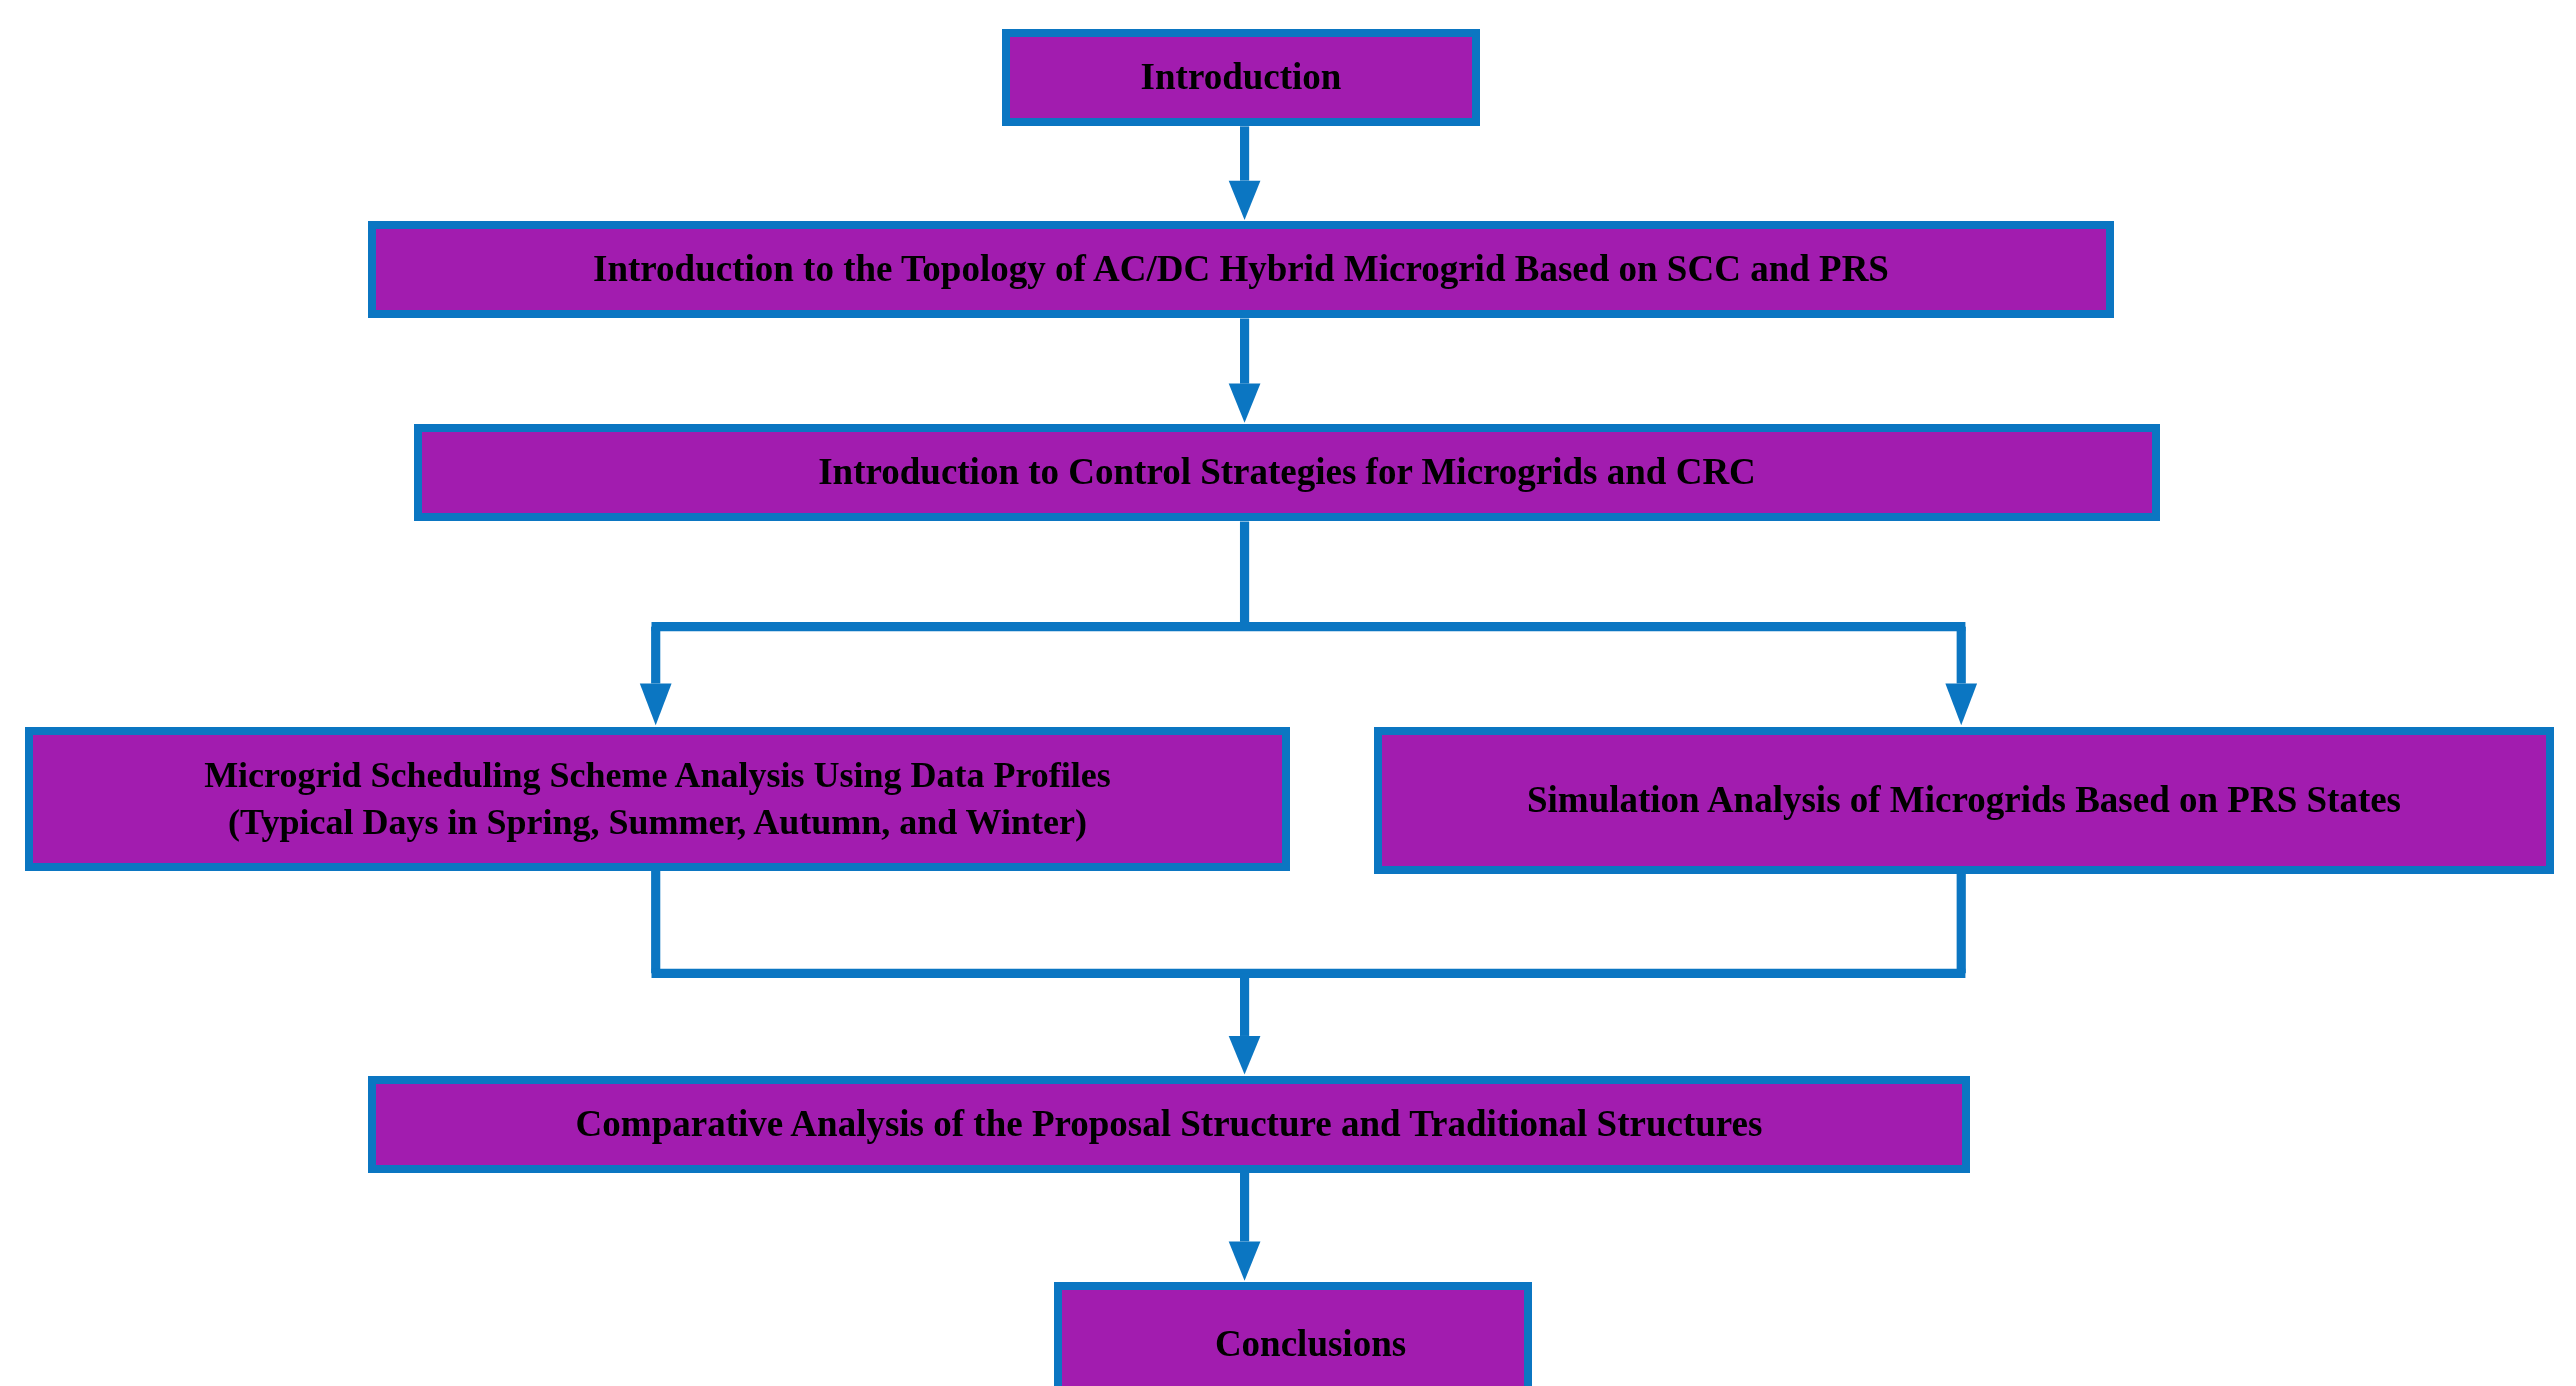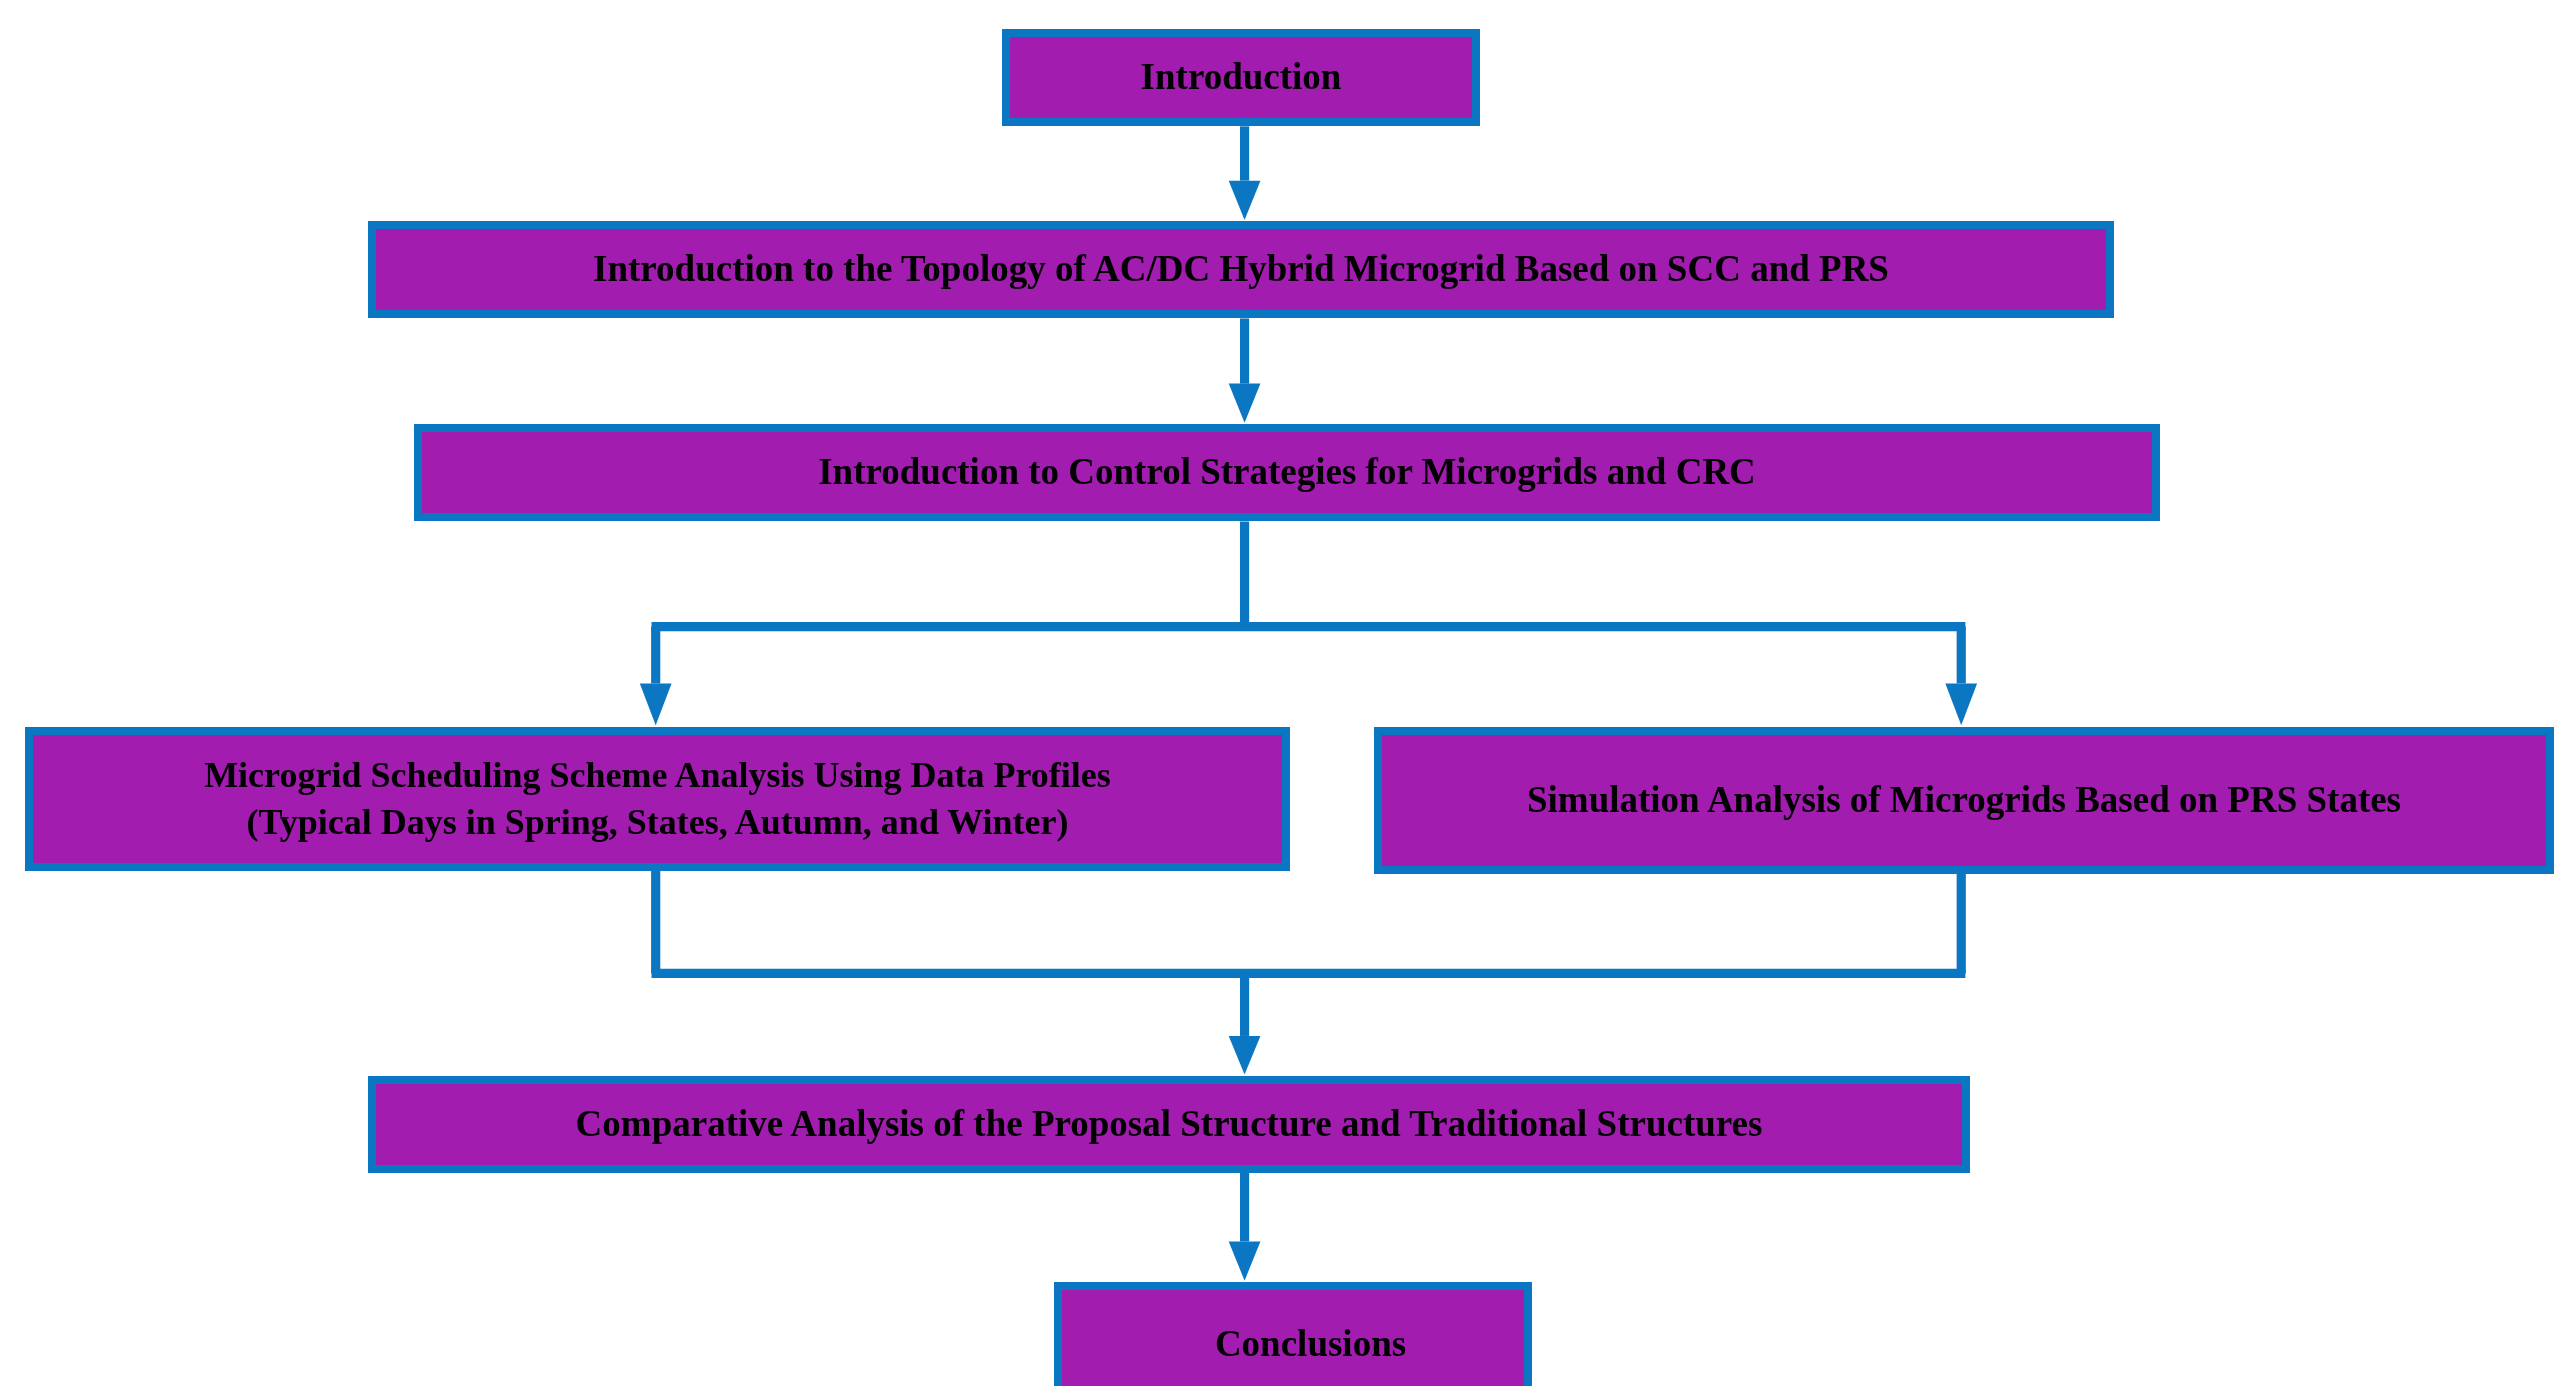--- a/index.html
+++ b/index.html
@@ -110,21 +110,21 @@
   <div class="flow-box" id="box-topology">
     <span class="box-text">Introduction to the Topology of AC/DC Hybrid Microgrid Based on SCC and PRS</span>
   </div>
 
   <div class="flow-box" id="box-control-strategies">
     <span class="box-text">Introduction to Control Strategies for Microgrids and CRC</span>
   </div>
 
   <div class="flow-box" id="box-scheduling">
     <span class="box-text">Microgrid Scheduling Scheme Analysis Using Data Profiles
-(Typical Days in Spring, States, Autumn, and Winter)</span>
+(Typical Days in Spring, Summer, Autumn, and Winter)</span>
   </div>
 
   <div class="flow-box" id="box-simulation">
     <span class="box-text">Simulation Analysis of Microgrids Based on PRS States</span>
   </div>
 
   <div class="flow-box" id="box-comparative">
     <span class="box-text">Comparative Analysis of the Proposal Structure and Traditional Structures</span>
   </div>
 

